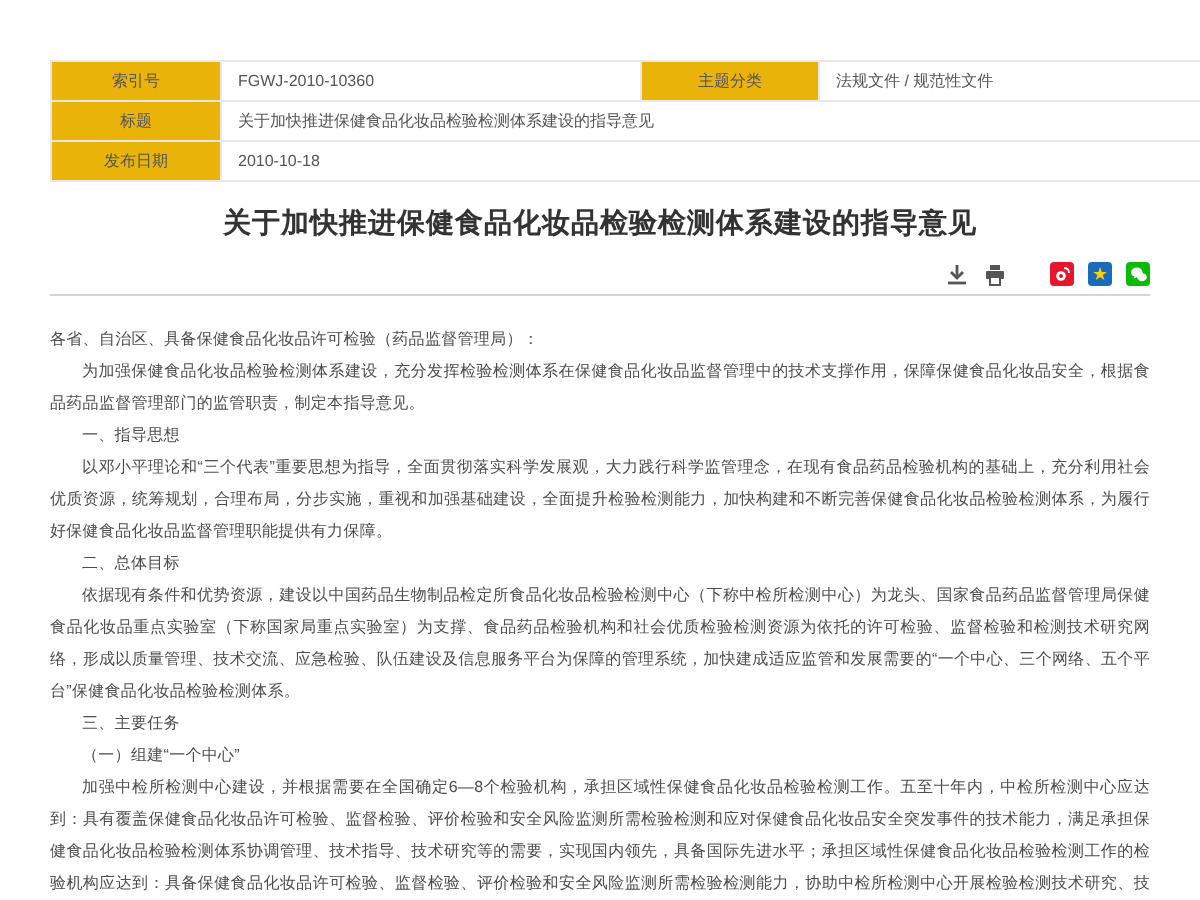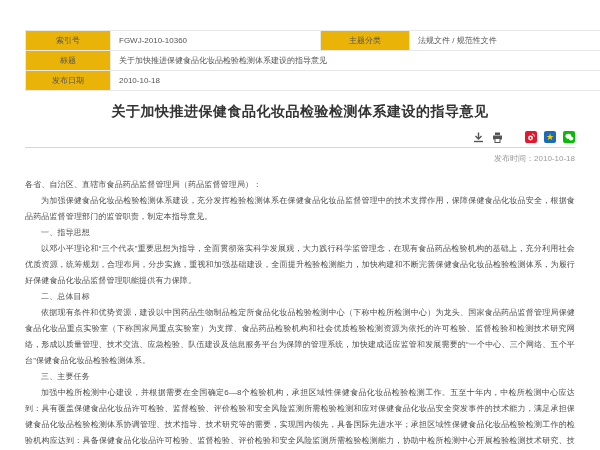--- a/index.html
+++ b/index.html
@@ -109,26 +109,26 @@
     <span class="share-ico qzone">★</span>
     <span class="share-ico wechat">
       <svg width="9" height="9" viewBox="0 0 9 9">
           <ellipse cx="3.4" cy="3.2" rx="2.9" ry="2.4" fill="#fff"></ellipse>
           <ellipse cx="6" cy="5.6" rx="2.4" ry="2" fill="#fff"></ellipse>
           <path d="M2.5 5.2 L1.6 6.4 L3.2 5.8 Z" fill="#fff"></path>
         </svg>
     </span>
   </div>
 
-  <div class="pub-time">发布时间：2010-10-18</div>
 
   <div class="article">
-    <p class="no-indent">各省、自治区、直辖市食品药品监督管理局（药品监督管理局）：</p>
+    <p class="no-indent">各省、自治区、具备保健食品化妆品许可检验（药品监督管理局）：</p>
     <p>为加强保健食品化妆品检验检测体系建设，充分发挥检验检测体系在保健食品化妆品监督管理中的技术支撑作用，保障保健食品化妆品安全，根据食品药品监督管理部门的监管职责，制定本指导意见。</p>
     <p>一、指导思想</p>
     <p>以邓小平理论和“三个代表”重要思想为指导，全面贯彻落实科学发展观，大力践行科学监管理念，在现有食品药品检验机构的基础上，充分利用社会优质资源，统筹规划，合理布局，分步实施，重视和加强基础建设，全面提升检验检测能力，加快构建和不断完善保健食品化妆品检验检测体系，为履行好保健食品化妆品监督管理职能提供有力保障。</p>
     <p>二、总体目标</p>
     <p>依据现有条件和优势资源，建设以中国药品生物制品检定所食品化妆品检验检测中心（下称中检所检测中心）为龙头、国家食品药品监督管理局保健食品化妆品重点实验室（下称国家局重点实验室）为支撑、食品药品检验机构和社会优质检验检测资源为依托的许可检验、监督检验和检测技术研究网络，形成以质量管理、技术交流、应急检验、队伍建设及信息服务平台为保障的管理系统，加快建成适应监管和发展需要的“一个中心、三个网络、五个平台”保健食品化妆品检验检测体系。</p>
     <p>三、主要任务</p>
+    <p>（一）组建“一个中心”</p>
     <p>加强中检所检测中心建设，并根据需要在全国确定6—8个检验机构，承担区域性保健食品化妆品检验检测工作。五至十年内，中检所检测中心应达到：具有覆盖保健食品化妆品许可检验、监督检验、评价检验和安全风险监测所需检验检测和应对保健食品化妆品安全突发事件的技术能力，满足承担保健食品化妆品检验检测体系协调管理、技术指导、技术研究等的需要，实现国内领先，具备国际先进水平；承担区域性保健食品化妆品检验检测工作的检验机构应达到：具备保健食品化妆品许可检验、监督检验、评价检验和安全风险监测所需检验检测能力，协助中检所检测中心开展检验检测技术研究、技术指导和技术服务，实现区域领先，具备国内先进水平。</p>
   </div>
 
 </div>
 
 </body></html>

